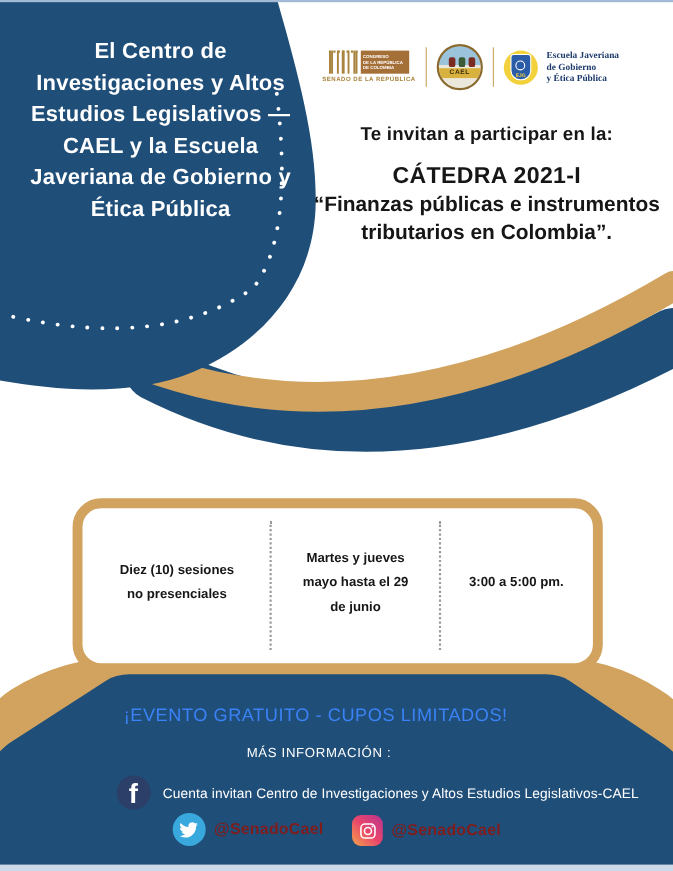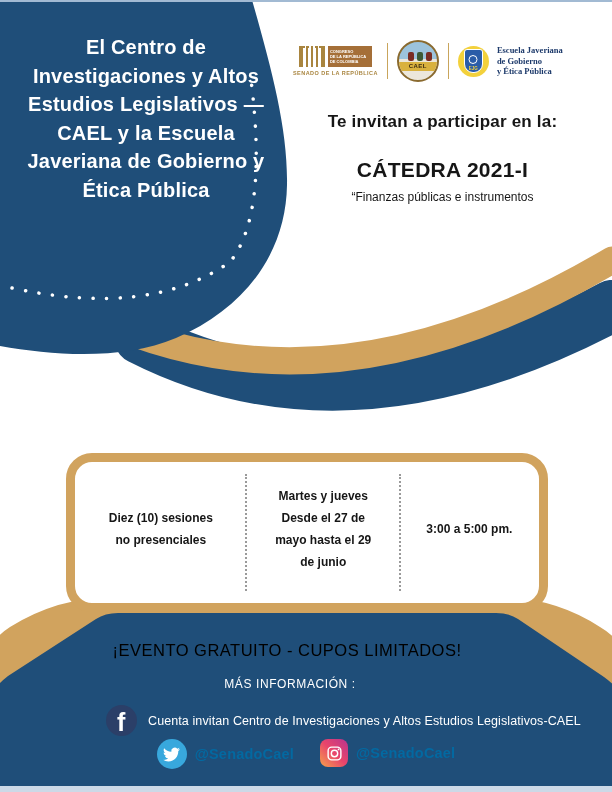--- a/index.html
+++ b/index.html
@@ -47,54 +47,54 @@
     border:1px solid #ffffff;border-radius:50%;}
   .ejg-initials{position:absolute;left:0;right:0;bottom:1px;text-align:center;
     font-size:4.5px;font-weight:bold;color:#f3d13c;}
   .ejg-name{font-family:"Liberation Serif",serif;color:#1d3a6b;font-size:8.5px;
     line-height:10.5px;font-weight:bold;}
   .ejg-name span{display:block;}
 
   
   .invite-block{left:280px;top:112px;width:325px;text-align:center;color:#161616;}
   .invite-intro{font-size:17px;font-weight:600;letter-spacing:.2px;}
-  .invite-title{margin-top:26px;font-size:21px;font-weight:bold;letter-spacing:.3px;}
-  .invite-sub{margin-top:3px;font-size:12px;font-weight:normal;line-height:24.5px;white-space:nowrap;}
+  .invite-title{margin-top:16px;font-size:21px;font-weight:bold;letter-spacing:.3px;}
+  .invite-sub{margin-top:3px;font-size:19px;font-weight:bold;line-height:24.5px;white-space:nowrap;}
   .invite-sub span{display:block;}
 
   
   .stream-block{left:187px;top:393px;width:300px;text-align:center;color:#111111;
     font-size:15.5px;font-weight:bold;line-height:21.5px;}
   .stream-block span{display:block;}
 
   
   .schedule{left:66px;top:453px;width:482px;height:159px;box-sizing:border-box;
     background:#ffffff;border:9px solid #d1a35e;border-radius:26px;display:flex;}
   .cell{display:flex;flex-direction:column;justify-content:center;align-items:center;
     text-align:center;font-weight:bold;color:#161616;font-size:12px;line-height:22px;
     padding-bottom:8px;box-sizing:border-box;}
   .cell span{display:block;}
   .cell-1{width:37%;}
   .cell-2{width:33%;}
   .cell-3{width:30%;}
   .vsep{position:absolute;top:12px;bottom:12px;border-left:2px dotted #9a9a9a;width:0;}
 
   
-  .footer-headline{left:0;top:641px;width:574px;text-align:center;color:#000000;
+  .footer-headline{left:0;top:641px;width:574px;text-align:center;color:#3b82f6;
     font-size:16.5px;font-weight:500;letter-spacing:.5px;}
   .footer-moreinfo{left:0;top:677px;width:580px;text-align:center;color:#ffffff;
     font-size:12px;font-weight:500;letter-spacing:.6px;}
   .fb-row{left:106px;top:705px;right:14px;display:flex;align-items:center;gap:11px;color:#ffffff;}
   .fb-icon{width:31px;height:31px;border-radius:50%;background:#2b3f68;overflow:hidden;
     position:relative;flex:none;}
   .fb-icon i{position:absolute;left:11px;top:3px;font-style:normal;color:#ffffff;
     font-size:25px;font-weight:bold;font-family:"Liberation Sans",sans-serif;}
   .fb-text{font-size:12.5px;font-weight:500;letter-spacing:.1px;white-space:nowrap;}
   .social-row{left:0;top:739px;width:612px;display:flex;justify-content:center;
-    align-items:flex-start;gap:26px;color:#0369a1;}
+    align-items:flex-end;gap:26px;color:#7f1d1d;}
   .social-item{display:flex;align-items:center;gap:8px;}
   .tw-icon{width:30px;height:30px;border-radius:50%;background:#38a8dd;
     display:flex;align-items:center;justify-content:center;flex:none;}
   .ig-icon{width:28px;height:28px;border-radius:8px;flex:none;
     background:linear-gradient(45deg,#f5a24b 0%,#e9456b 50%,#b9348f 100%);
     display:flex;align-items:center;justify-content:center;}
   .handle{font-size:14.5px;font-weight:bold;letter-spacing:.2px;}
 </style>
 </head>
 <body>
@@ -159,33 +159,33 @@
     <span>CAEL y la Escuela</span>
     <span>Javeriana de Gobierno y</span>
     <span>Ética Pública</span>
   </div>
 
   <div class="abs invite-block">
     <div class="invite-intro">Te invitan a participar en la:</div>
     <div class="invite-title">CÁTEDRA 2021-I</div>
     <div class="invite-sub">
       <span>“Finanzas públicas e instrumentos</span>
+      <span>tributarios en Colombia”.</span>
     </div>
   </div>
 
 
   <div class="abs schedule">
     <div class="cell cell-1">
       <span>Diez (10) sesiones</span>
       <span>no presenciales</span>
     </div>
     <div class="vsep" style="left:170px;"></div>
     <div class="cell cell-2">
       <span>Martes y jueves</span>
-      <span>Desde el 27 de</span>
       <span>mayo hasta el 29</span>
       <span>de junio</span>
     </div>
     <div class="vsep" style="left:324px;"></div>
     <div class="cell cell-3">
       <span>3:00 a 5:00 pm.</span>
     </div>
   </div>
 
   <div class="abs footer-headline">¡EVENTO GRATUITO - CUPOS LIMITADOS!</div>

